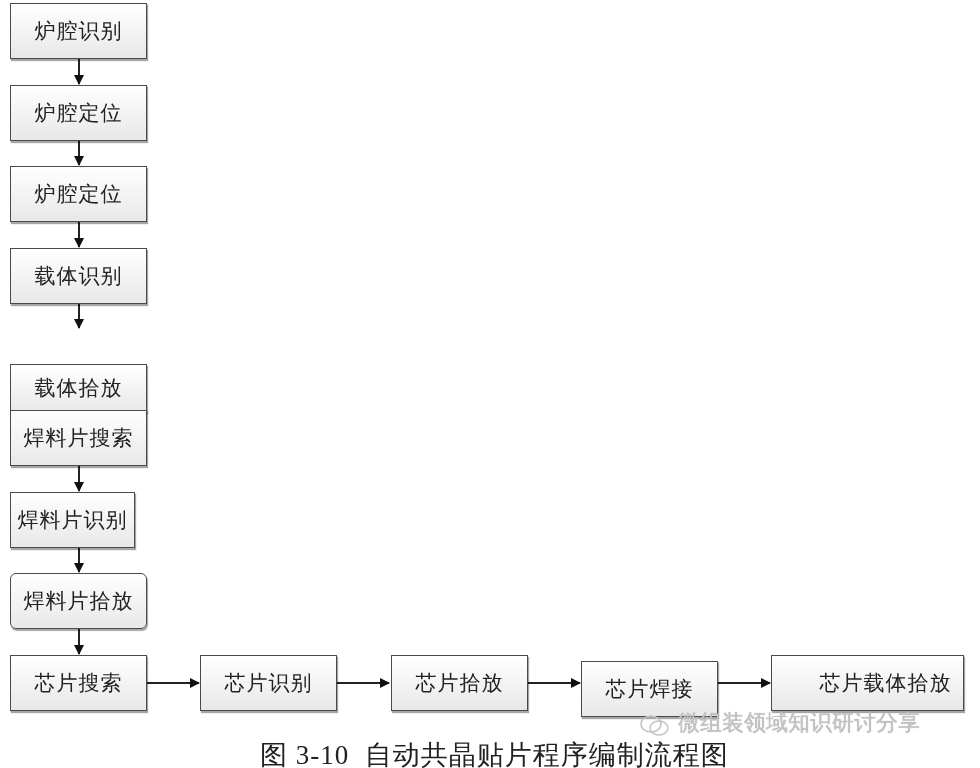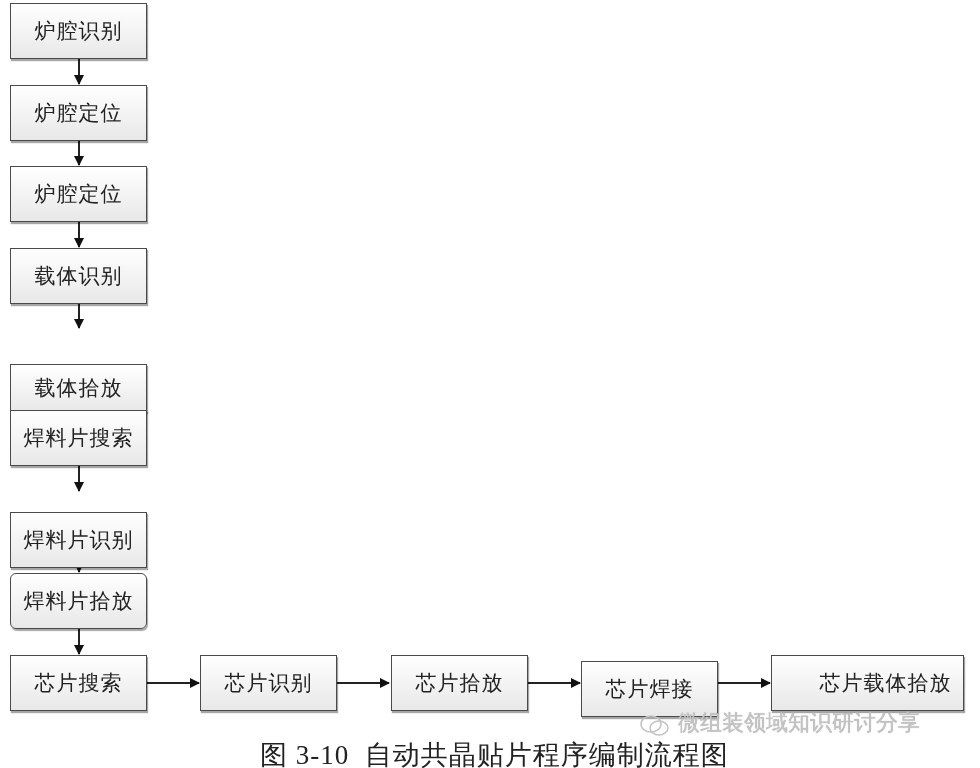--- a/index.html
+++ b/index.html
@@ -54,21 +54,21 @@
   </div>
 <div class="box" style="left:10px;top:248px;width:137px;height:56px;">
     <span>载体识别</span>
   </div>
 <div class="box" style="left:10px;top:329px;width:137px;height:48px;margin-top:35px;">
     <span>载体拾放</span>
   </div>
 <div class="box" style="left:10px;top:410px;width:137px;height:56px;">
     <span>焊料片搜索</span>
   </div>
-<div class="box" style="left:10px;top:492px;width:137px;height:56px;margin-top:20px;">
+<div class="box" style="left:10px;top:492px;width:125px;height:56px;">
     <span>焊料片识别</span>
   </div>
 <div class="box" style="left:10px;top:573px;width:137px;height:56px;border-radius:6px;">
     <span>焊料片拾放</span>
   </div>
 <div class="box" style="left:10px;top:655px;width:137px;height:56px;">
     <span>芯片搜索</span>
   </div>
 
 <div class="box" style="left:200px;top:655px;width:137px;height:56px;">

